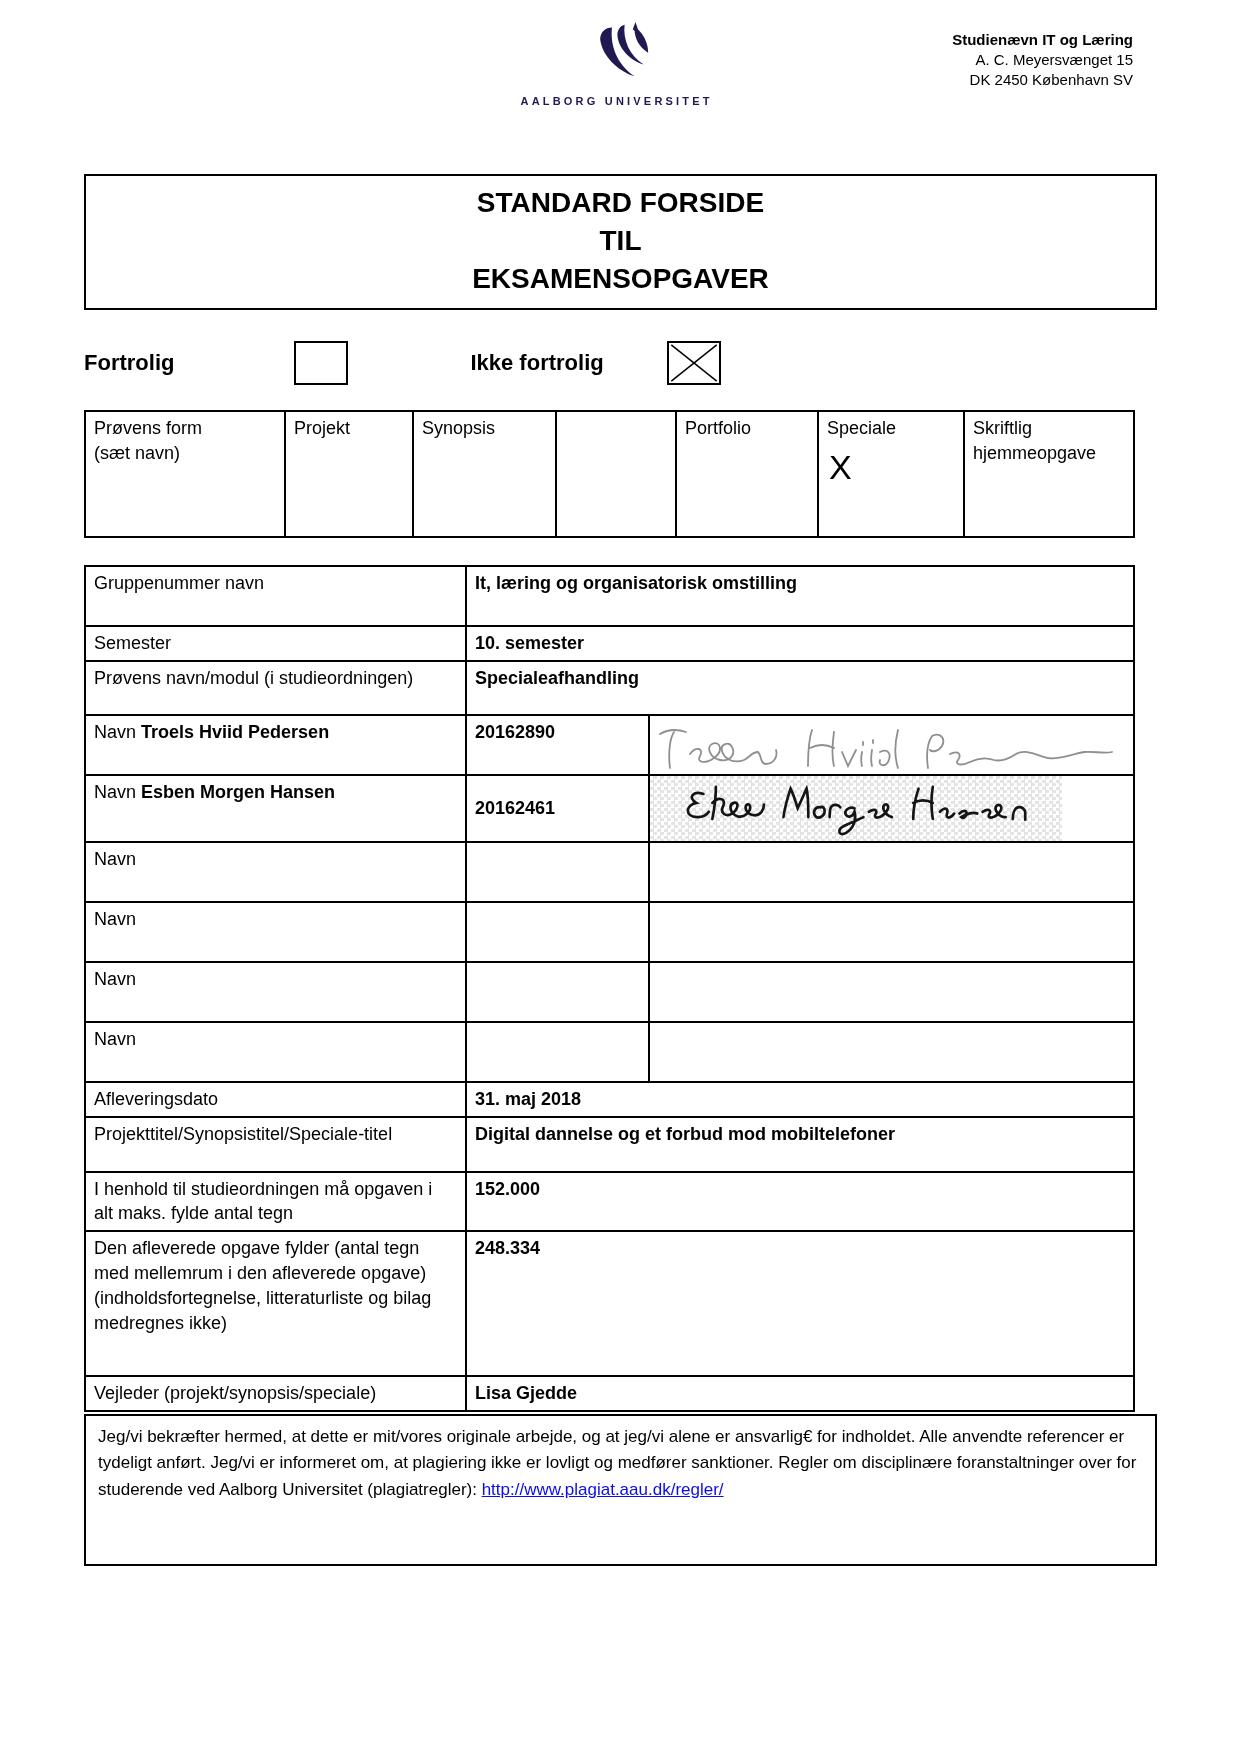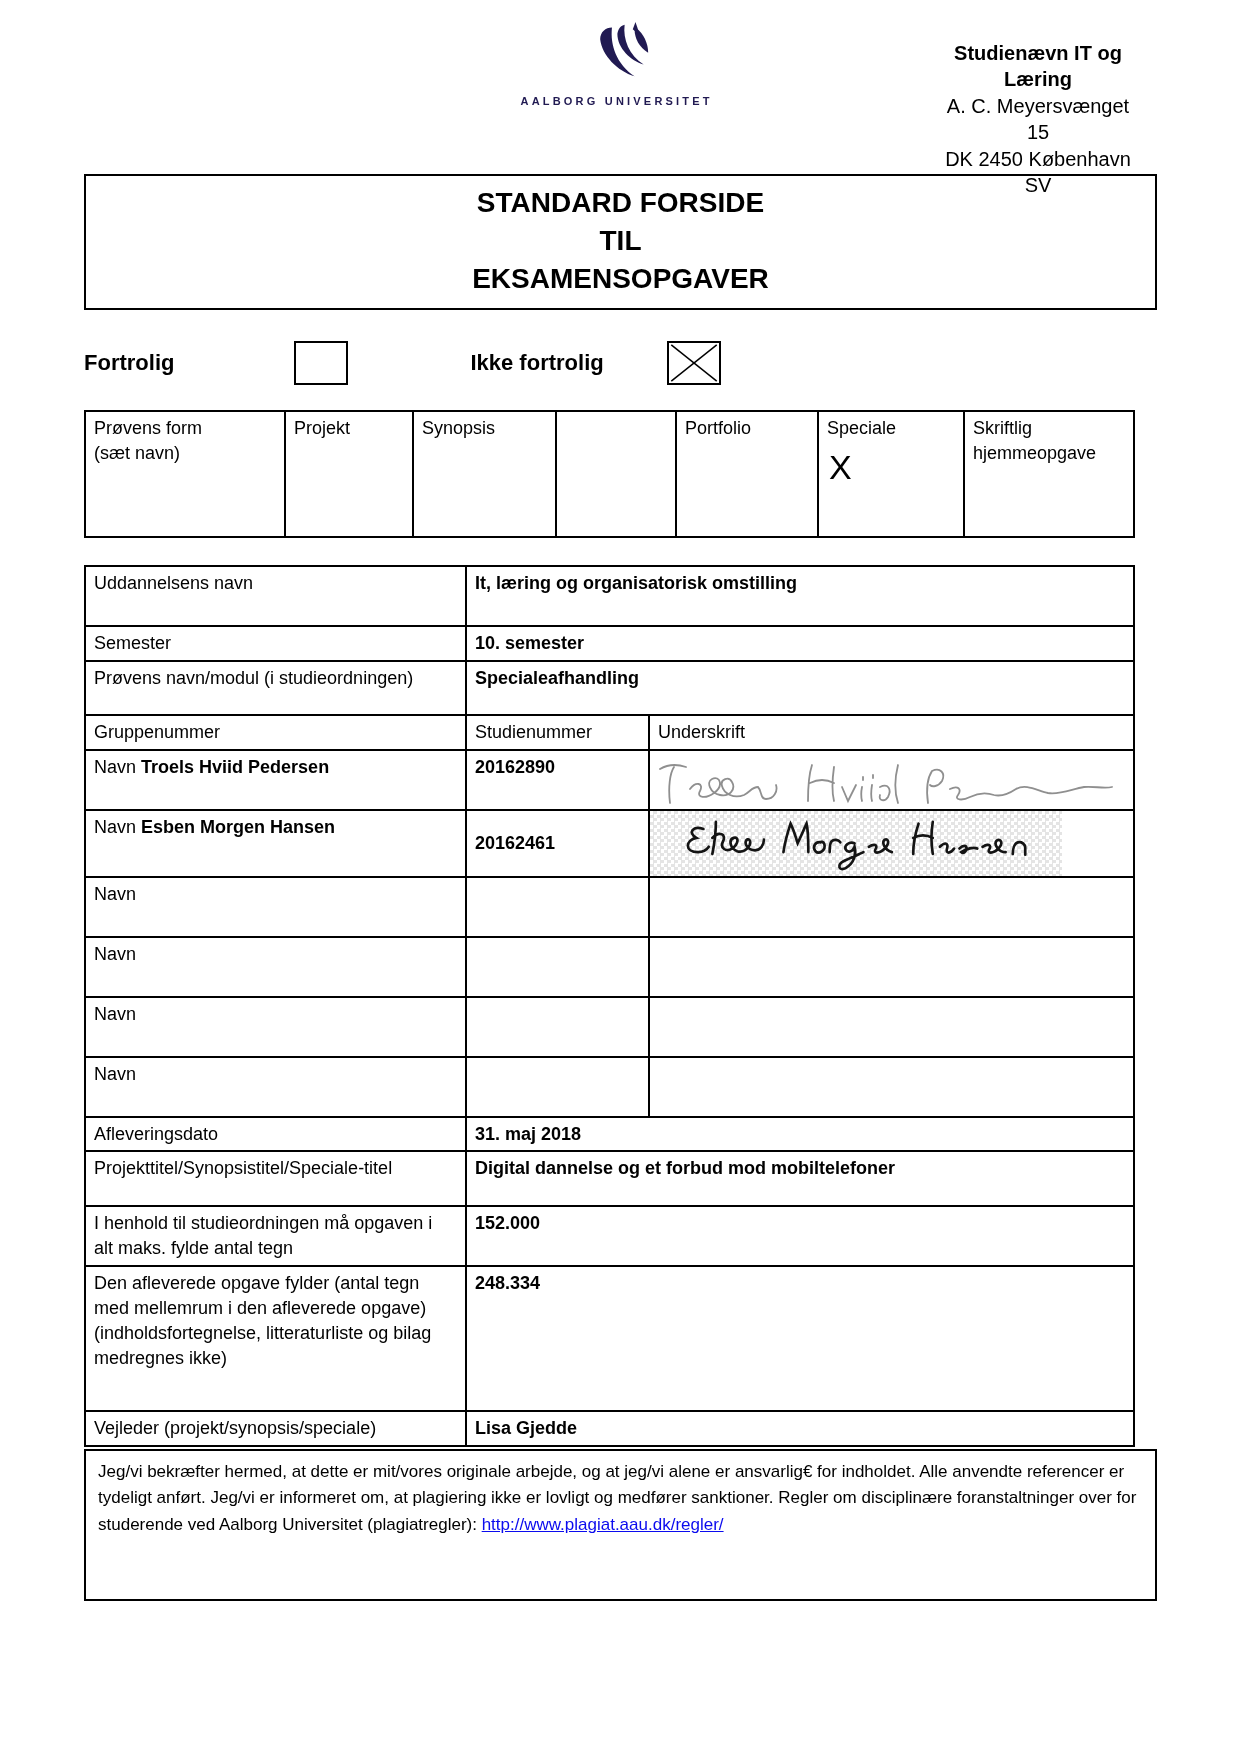--- a/index.html
+++ b/index.html
@@ -14,22 +14,22 @@
   
   .header{position:relative;height:132px;padding-top:22px;}
   .logo-block{width:200px;margin:0 auto;}
   .logo-mark{display:block;margin:0 auto;}
   .logo-wordmark{
     display:block;margin-top:6px;
     font-size:11px;font-weight:bold;letter-spacing:3.2px;
     color:#211a52;white-space:nowrap;
   }
   .address{
-    position:absolute;top:40px;right:108px;width:190px;
-    font-size:20px;line-height:1.32;text-align:center;
+    position:absolute;top:30px;right:108px;width:190px;
+    font-size:15px;line-height:1.32;text-align:right;
   }
   .address .addr-bold{font-weight:bold;}
   
   .title-box{
     margin:20px 84px 4px 84px;
     border:2px solid #000;
     text-align:center;
     padding:8px 0 10px 0;
   }
   .title-box div{font-size:28px;font-weight:bold;line-height:38px;}
@@ -163,35 +163,30 @@
     </table>
 
   <table class="t2">
     <colgroup>
       <col style="width:381px">
         <col style="width:183px">
         <col style="width:485px">
     </colgroup>
     <tbody>
         <tr class="r58">
-      <td><span class="lbl">Uddannelsens navn</span></td>
+      <td><span class="lbl">Gruppenummer navn</span></td>
       <td colspan="2" class="bold">It, læring og organisatorisk omstilling</td>
     </tr>
     <tr class="r32">
       <td><span class="lbl">Semester</span></td>
       <td colspan="2" class="bold">10. semester</td>
     </tr>
     <tr class="r52">
       <td><span class="lbl">Prøvens navn/modul (i studieordningen)</span></td>
       <td colspan="2" class="bold">Specialeafhandling</td>
-    </tr>
-    <tr class="r31">
-      <td>Gruppenummer</td>
-      <td>Studienummer</td>
-      <td>Underskrift</td>
     </tr>
     <tr class="r58">
       <td>
         <span>Navn</span>
         <b>Troels Hviid Pedersen</b>
       </td>
       <td class="bold">20162890</td>
       <td class="sig-cell">
         <svg class="sig-troels" width="462" height="52" viewBox="0 0 462 52" fill="none" stroke="#8f8f8f" stroke-width="1.8" stroke-linecap="round" xmlns="http://www.w3.org/2000/svg">
           <path d="M14,46 C12,30 14,16 18,10 M4,12 C14,6 24,8 30,10"></path>

